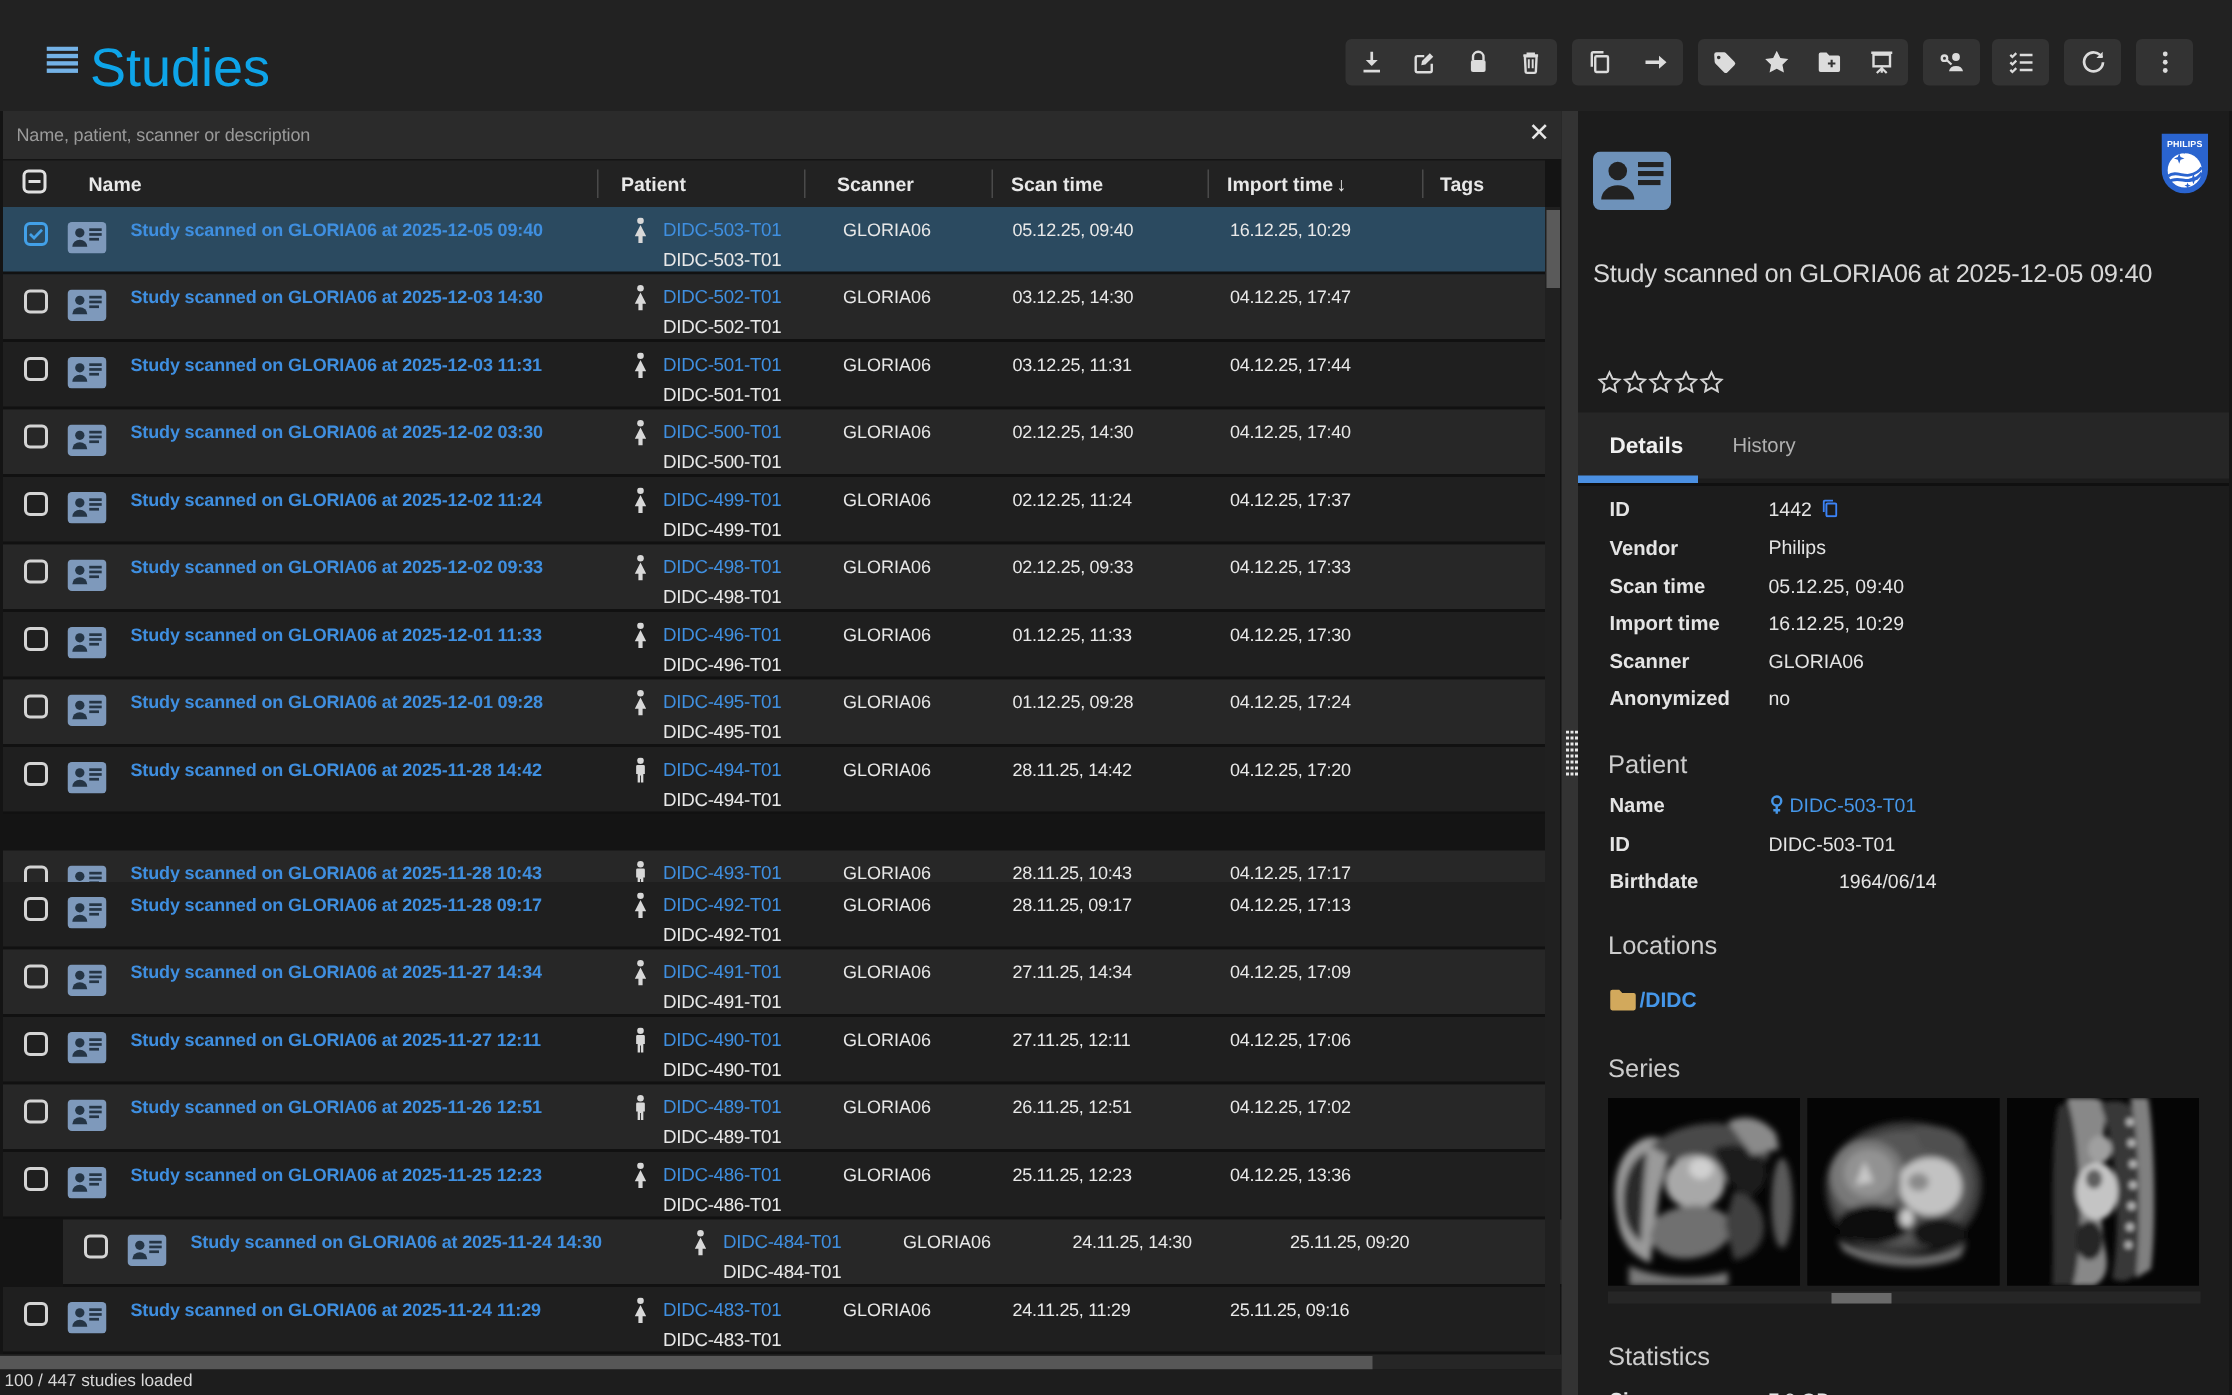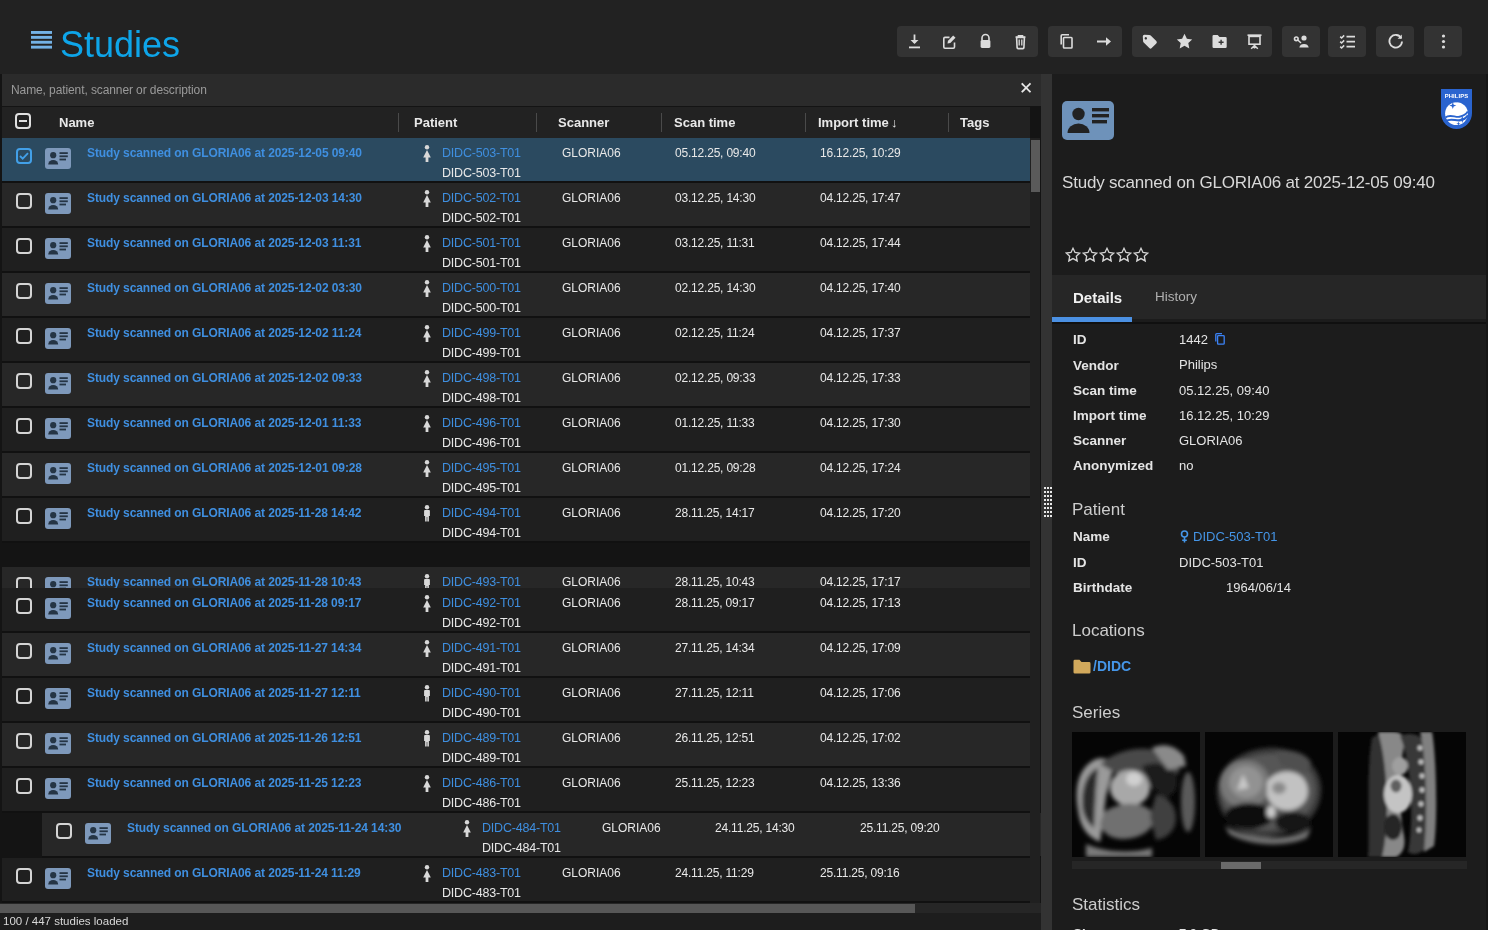--- a/index.html
+++ b/index.html
@@ -355,21 +355,21 @@
           <rect x="14.5" y="10.6" width="6.5" height="1.8" fill="#253545"></rect>
         </svg>
         <span class="sname">Study scanned on GLORIA06 at 2025-11-28 14:42</span>
         <svg class="gicon" width="10" height="17" viewBox="0 0 10 17">
           <circle cx="5" cy="2.2" r="2.2" fill="#d8d8d8"></circle>
           <path d="M3 5 h4 a0.9 0.9 0 0 1 .9 .9 V11 h-1 v5.6 h-1.6 V12 h-.6 v4.6 H3.1 V11 h-1 V5.9 A0.9 0.9 0 0 1 3 5 Z" fill="#d8d8d8"></path>
         </svg>
         <span class="plink">DIDC-494-T01</span>
         <span class="pid">DIDC-494-T01</span>
         <span class="scn">GLORIA06</span>
-        <span class="sct">28.11.25, 14:17</span>
+        <span class="sct">28.11.25, 14:42</span>
         <span class="imt">04.12.25, 17:20</span>
       </div>
 <div class="row even" style="top:543px;margin-top:24px;">
         <div class="cbx"></div>
         <svg class="rowicon" width="26" height="21" viewBox="0 0 26 21">
           <rect width="26" height="21" rx="3" fill="#7e99bb"></rect>
           <circle cx="8.2" cy="7.2" r="3.1" fill="#253545"></circle>
           <path d="M3.2 16.5 a5 4.6 0 0 1 10 0 Z" fill="#253545"></path>
           <rect x="14.5" y="4.2" width="8.3" height="1.8" fill="#253545"></rect>
           <rect x="14.5" y="7.4" width="8.3" height="1.8" fill="#253545"></rect>

